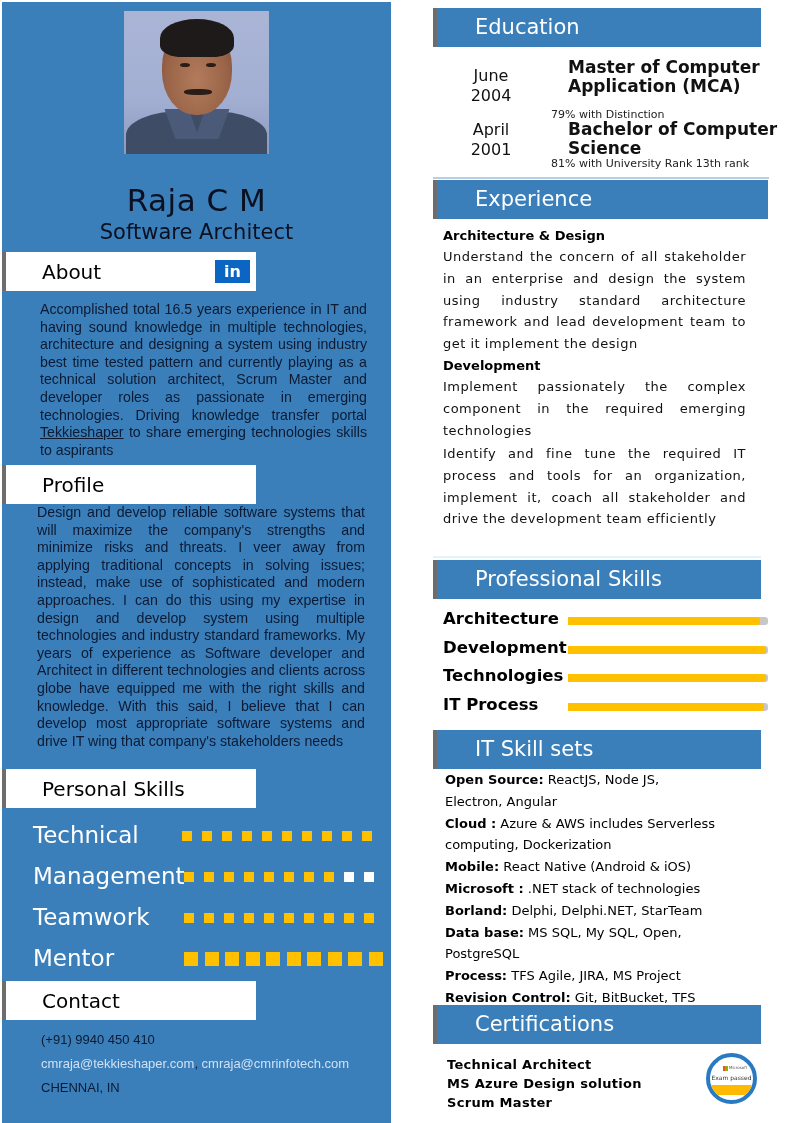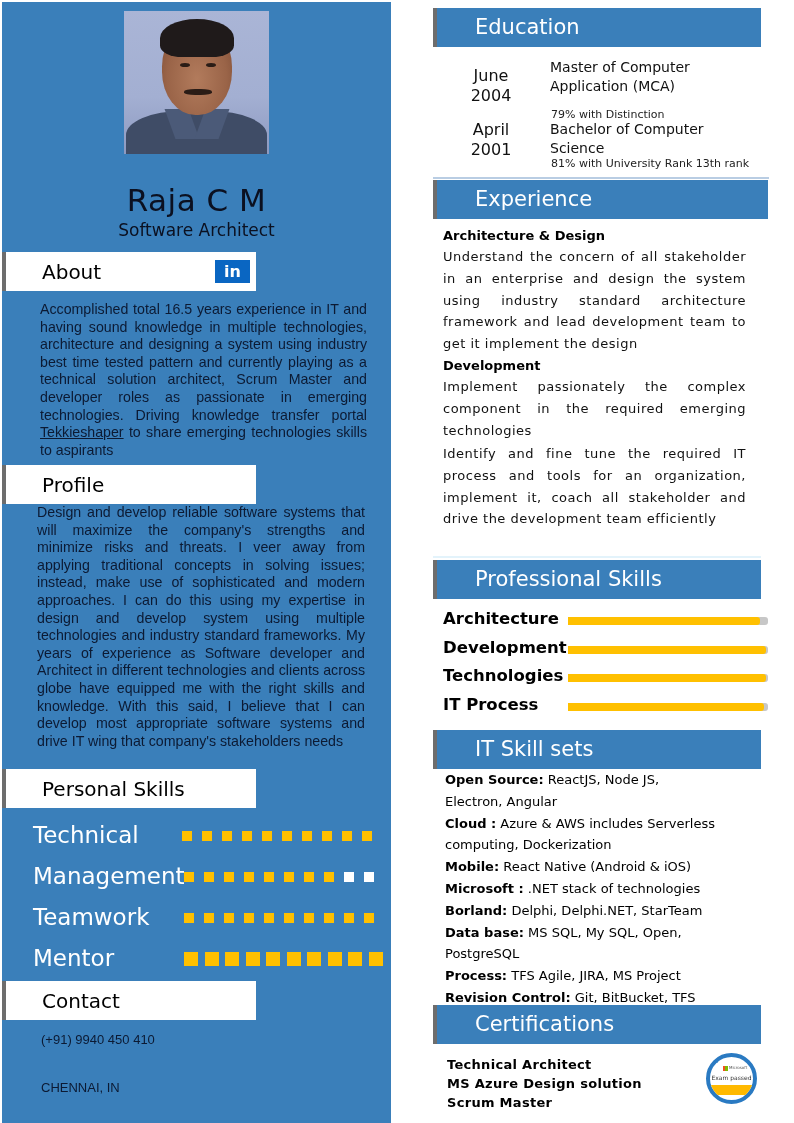--- a/index.html
+++ b/index.html
@@ -42,21 +42,21 @@
     position: absolute; top: 52px; width: 10px; height: 4px; background: #2a1c16; border-radius: 50%;
   }
   .photo .eye-l { left: 56px; } .photo .eye-r { left: 82px; }
 
   .name {
     position: absolute; left: 0; width: 100%; top: 180px; text-align: center;
     font-size: 31px; color: #0b1020; letter-spacing: 0.5px;
   }
   .title {
     position: absolute; left: 0; width: 100%; top: 218px; text-align: center;
-    font-size: 17px; color: #0b1020;
+    font-size: 21px; color: #0b1020;
   }
 
   .side-header {
     position: absolute; left: 0; width: 254px; height: 39px; background: #ffffff;
     border-left: 4px solid #6d6d6d;
   }
   .side-header .label {
     position: absolute; left: 36px; top: 8px; font-size: 20px; color: #000000;
   }
   .linkedin {
@@ -93,21 +93,21 @@
   }
   .main-header .label {
     position: absolute; left: 38px; top: 7px; font-size: 21px; color: #ffffff;
   }
   .main-rule { position: absolute; left: 433px; width: 335px; height: 2px; background: #b9cde3; }
 
   .edu-date {
     position: absolute; left: 460px; width: 62px; text-align: center; font-size: 16px; line-height: 20px; color: #111;
   }
   .edu-deg {
-    position: absolute; left: 550px; font-size: 14px; font-weight: normal; line-height: 19px; color: #111;
+    position: absolute; left: 568px; font-size: 17px; font-weight: bold; line-height: 19px; color: #111;
   }
   .edu-note { position: absolute; left: 551px; font-size: 11px; color: #222; }
 
   .exp-block { position: absolute; left: 443px; width: 303px; }
   .exp-title { font-size: 13px; font-weight: bold; line-height: 20px; }
   .exp-text { font-size: 13px; line-height: 21.8px; text-align: justify; letter-spacing: 0.5px; color: #111; }
 
   .prof-row { position: absolute; left: 443px; width: 330px; height: 24px; }
   .prof-row .lab { position: absolute; left: 0; top: 0; font-size: 16.5px; font-weight: bold; }
   .bar-track {
@@ -227,20 +227,21 @@
           <span class="dot"></span>
           <span class="dot"></span>
         </div>
       </div>
     </div>
 
   <div class="side-header" style="top:979px;">
     <span class="label">Contact</span>
   </div>
   <div class="contact-line dark" style="top:1030px;">(+91) 9940 450 410</div>
+  <div class="contact-line" style="top:1054px;"><span class="email">cmraja@tekkieshaper.com</span><span style="color:#0c1a33">, </span><span class="email">cmraja@cmrinfotech.com</span></div>
   <div class="contact-line dark" style="top:1078px;">CHENNAI, IN</div>
 </div>
 
 <div class="main-header" style="top:8px; width:328px;">
   <span class="label">Education</span>
 </div>
 <div class="edu-date" style="top:66px;">
   <div>June</div>
   <div>2004</div>
 </div>

